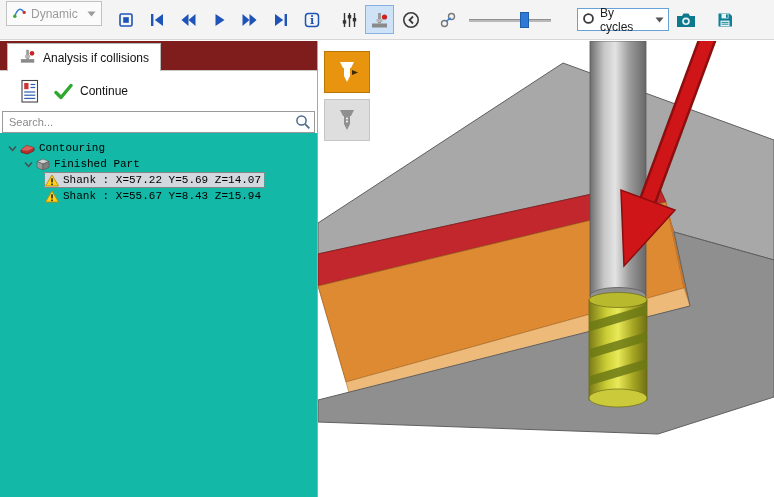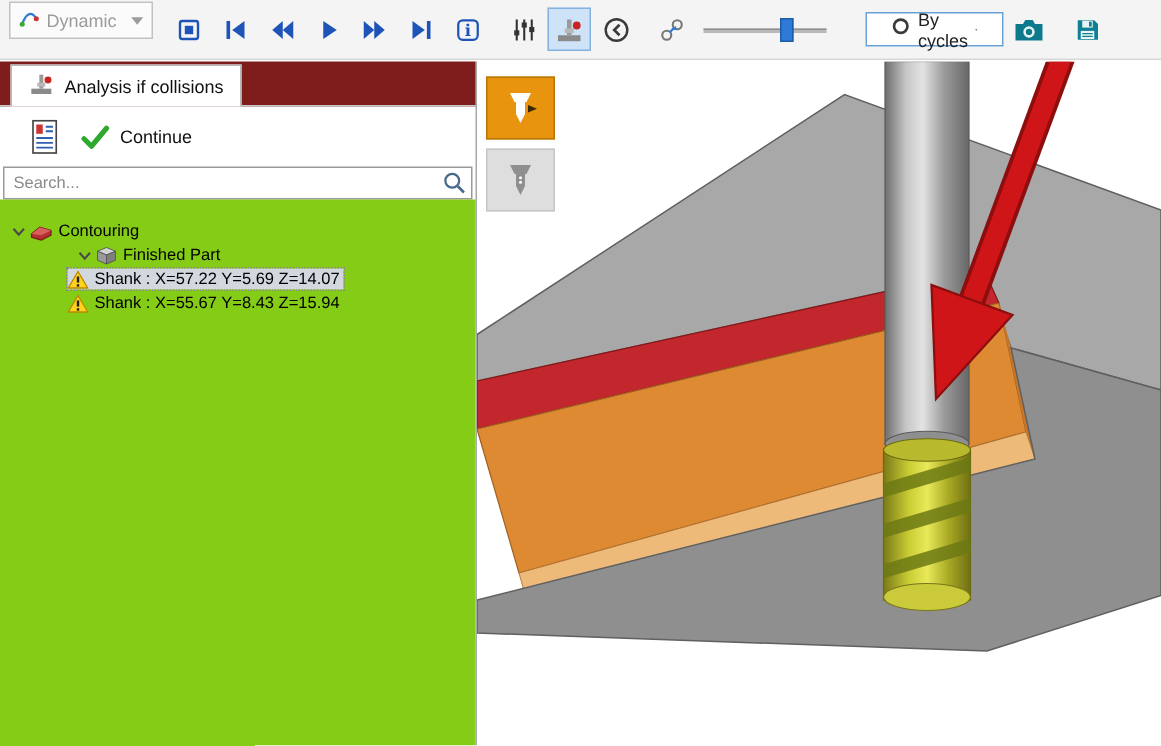--- a/index.html
+++ b/index.html
@@ -28,21 +28,21 @@
     border:1px solid transparent; margin:0 1px; background:transparent;
   }
   .tb-btn.active { background:#cfe3f8; border:1px solid #84b1e0; }
   .tb-sep { width:6px; }
   .tb-slider { position:relative; width:82px; height:22px; margin:0 10px 0 6px; }
   .tb-slider .track { position:absolute; top:10px; left:0; right:0; height:3px; background:#b9b9b9; border-top:1px solid #8f8f8f; }
   .tb-slider .handle { position:absolute; top:3px; left:62%; width:9px; height:16px; background:#2f7ad6; border:1px solid #1d5ca8; }
   .cycles-dd {
     display:flex; align-items:center; gap:5px;
     background:#ffffff; border:1px solid #68a1d8;
-    height:23px; width:92px; padding:0 16px; margin-left:16px;
+    height:23px; width:92px; padding:0 4px; margin-left:16px;
   }
   .cycles-dd .dd-label { font-size:12px; color:#222; flex:1; }
   .tb-right { margin-left:auto; margin-right:32px; display:flex; gap:8px; }
 
   
   .content { position:absolute; top:41px; left:0; right:0; bottom:0; display:flex; }
 
   
   .left-panel { width:318px; border-right:1px solid #a8a8a8; background:#ffffff; display:flex; flex-direction:column; }
   .tab-strip { height:30px; background:#7f1d1d; border-bottom:1px solid #c9c9c9; display:flex; align-items:flex-end; padding-left:7px; flex:0 0 auto; }
@@ -51,27 +51,27 @@
     background:#ffffff; border:1px solid #b9b9b9; border-bottom:none;
     height:28px; padding:0 11px; font-size:12px; color:#111; position:relative; top:1px;
   }
   .actions-row { height:40px; display:flex; align-items:center; gap:14px; padding:0 20px; flex:0 0 auto; }
   .continue-btn { display:flex; align-items:center; gap:7px; font-size:12px; color:#111; }
   .search-row { padding:0 2px 0 2px; flex:0 0 auto; }
   .search-box { display:flex; align-items:center; border:1px solid #9a9a9a; height:22px; background:#fff; }
   .search-box input { flex:1; border:none; outline:none; font-size:11px; padding:0 6px; color:#444; background:transparent; font-family:"Liberation Sans", sans-serif; }
   .search-box input::placeholder { color:#8a8a8a; }
   .search-mag { width:22px; display:flex; justify-content:center; }
-  .tree { flex:1; background:#84cc16; padding-top:13px; font-size:11px; color:#000; overflow:hidden; }
+  .tree { flex:1; background:#14b8a6; padding-top:7px; font-size:11px; color:#000; overflow:hidden;font-family:Liberation Mono, monospace; }
   .tree-row { display:flex; align-items:center; height:16px; }
   .tree-row .chev { width:11px; height:11px; margin-right:2px; flex:0 0 auto; }
   .tree-row .tico { margin-right:4px; flex:0 0 auto; display:flex; }
   .tree-row .tlabel { white-space:nowrap; padding:1px 3px 1px 0; }
   .tree-row.lvl0 { padding-left:7px; }
-  .tree-row.lvl1 { padding-left:23px;margin-left:28px; }
+  .tree-row.lvl1 { padding-left:23px; }
   .tree-row.lvl2 { padding-left:45px; }
   .tree-row .selwrap { display:flex; align-items:center; }
   .tree-row.selected .selwrap { background:#d2d8de; outline:1px dotted #8a8a8a; }
 
   
   .viewport { position:relative; flex:1; background:#ffffff; overflow:hidden; }
   .scene { position:absolute; top:0; left:0; width:456px; height:456px; }
   .vp-btns { position:absolute; top:10px; left:6px; display:flex; flex-direction:column; gap:6px; }
   .vp-btn { width:46px; height:42px; display:flex; align-items:center; justify-content:center; background:#dedede; border:1px solid #c6c6c6; }
   .vp-btn.active { background:#e8940f; border-color:#b87607; }

